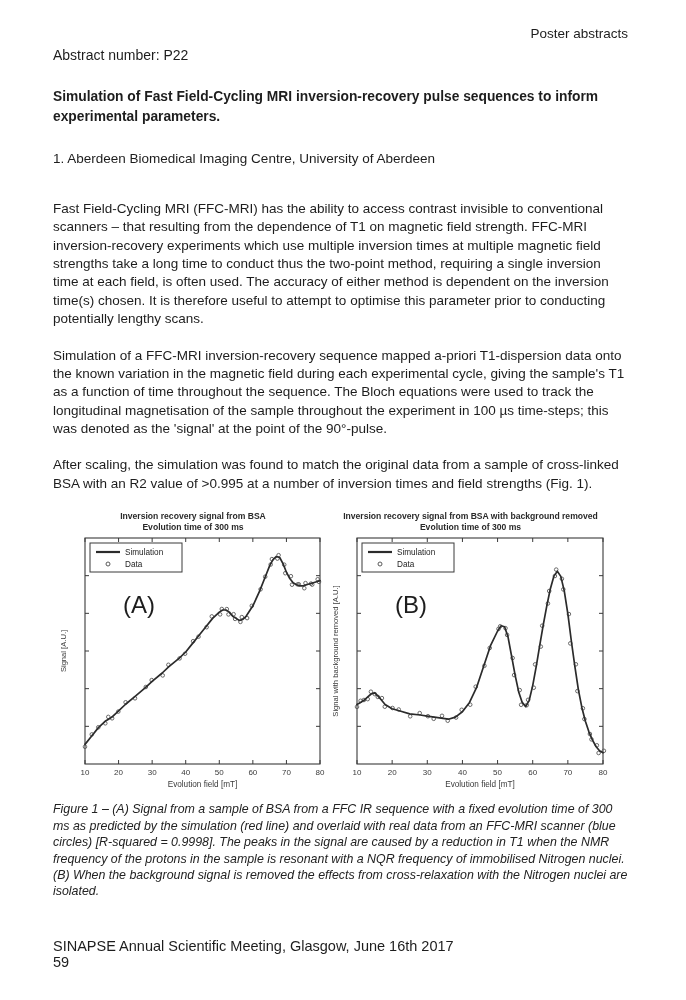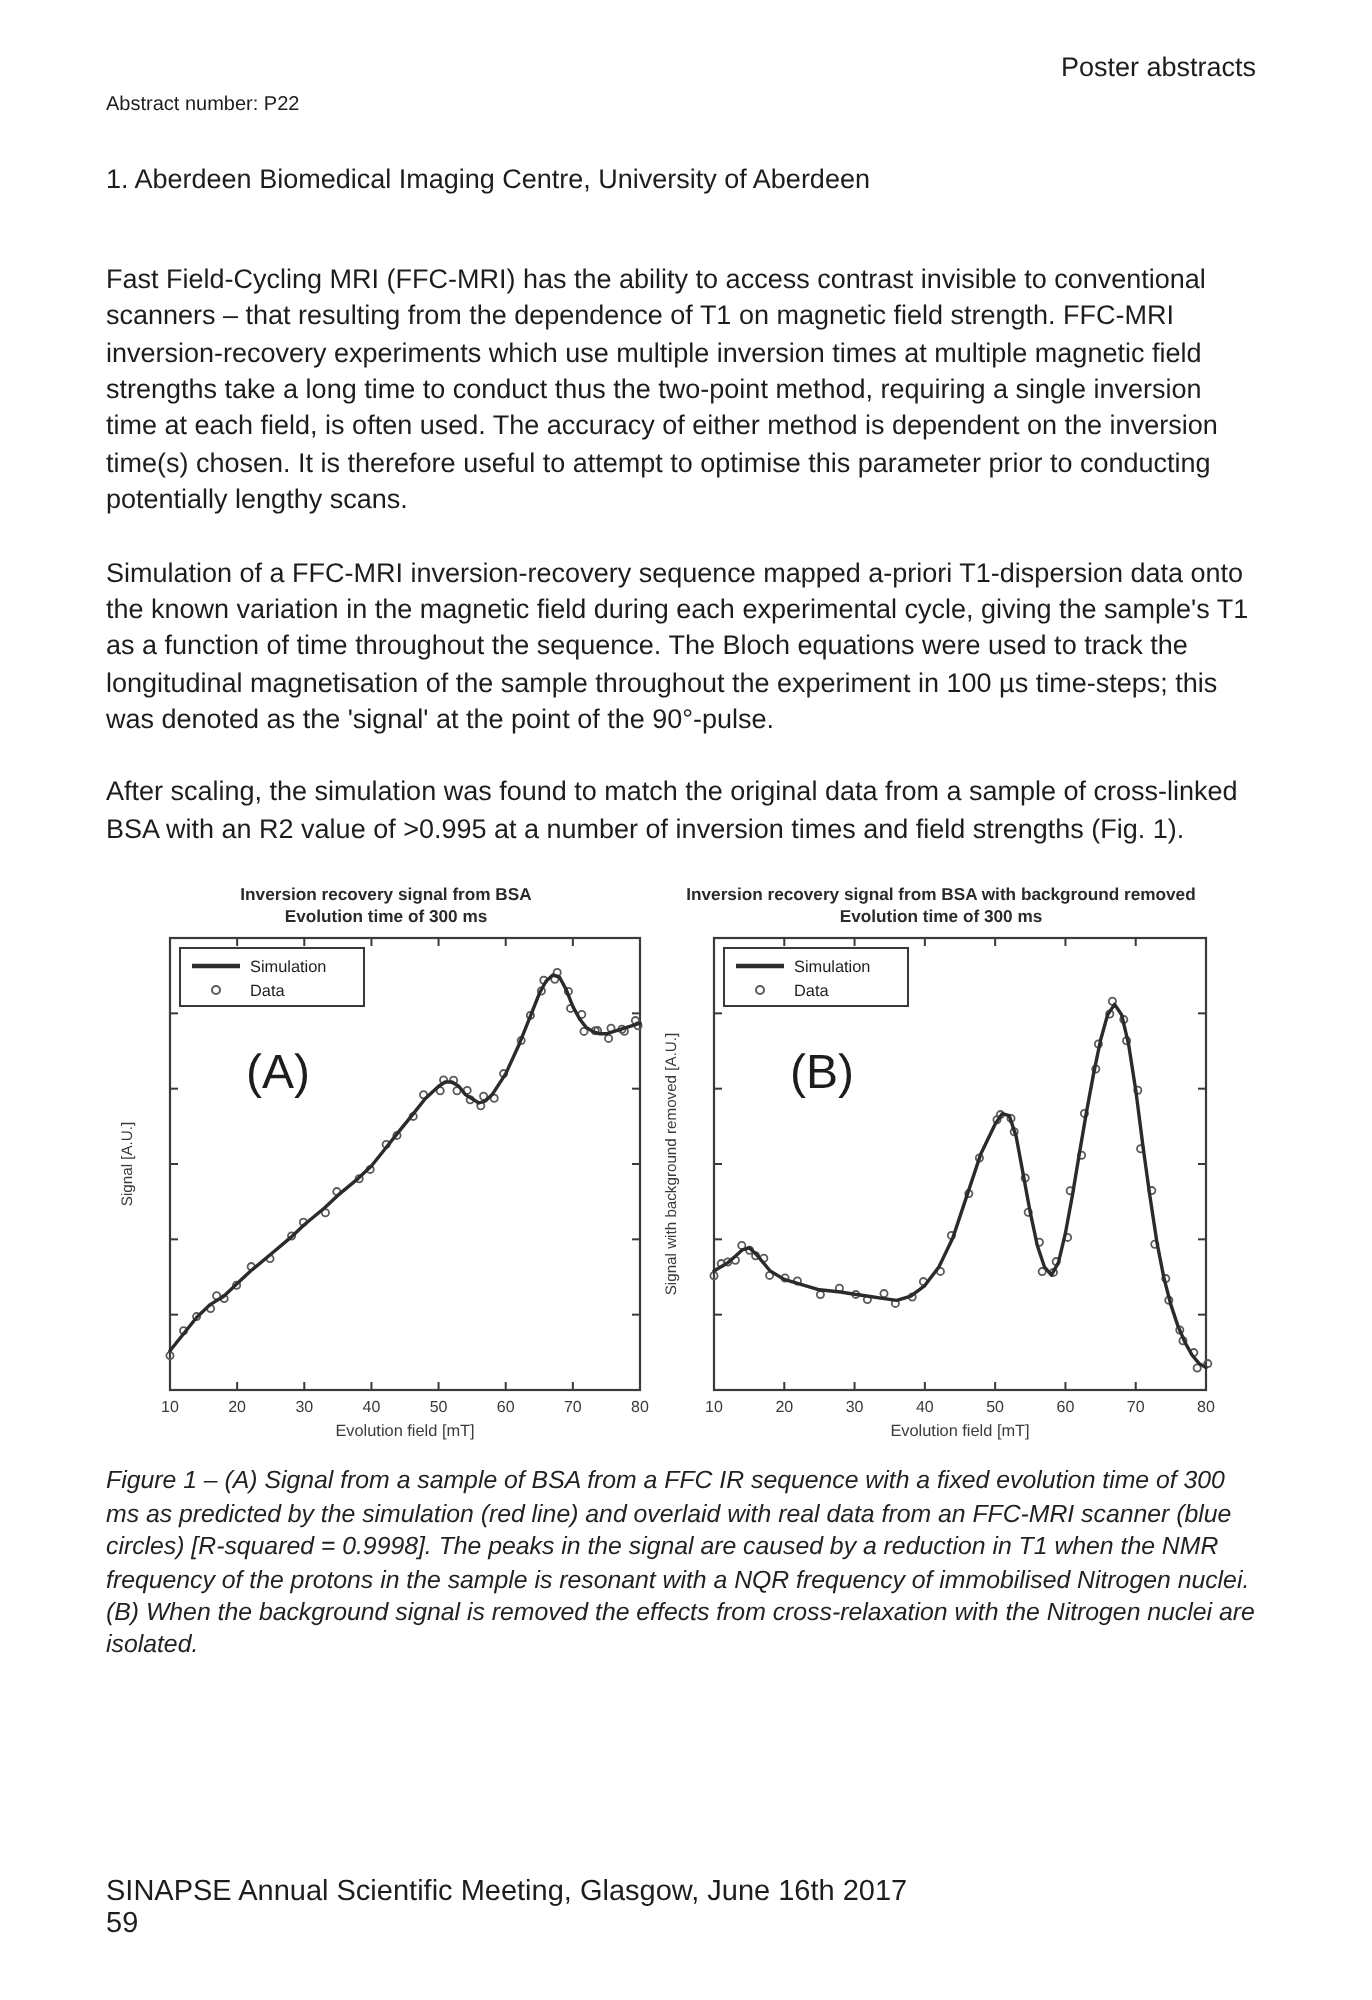--- a/index.html
+++ b/index.html
@@ -13,21 +13,21 @@
     box-sizing:border-box;
     padding:26px 58px 8px 53px;
     overflow:hidden;
   }
   .header-right{
     text-align:right;
     font-size:13.5px;
     margin-bottom:6px;
   }
   .abstract-number{
-    font-size:10px;
+    font-size:14px;
     margin-bottom:24px;
   }
   .doc-title{
     font-size:13.8px;
     font-weight:bold;
     line-height:1.45;
     margin:0 0 24px 0;
   }
   .authors{
     font-size:13.5px;
@@ -77,20 +77,21 @@
 </style>
 </head>
 <body>
 
 <div class="page">
 
   <div class="header-right">Poster abstracts</div>
 
   <div class="abstract-number">Abstract number: P22</div>
 
+  <h1 class="doc-title">Simulation of Fast Field-Cycling MRI inversion-recovery pulse sequences to inform experimental parameters.</h1>
 
 
   <p class="affiliation">1. Aberdeen Biomedical Imaging Centre, University of Aberdeen</p>
 
   <p class="para">Fast Field-Cycling MRI (FFC-MRI) has the ability to access contrast invisible to conventional scanners – that resulting from the dependence of T1 on magnetic field strength. FFC-MRI inversion-recovery experiments which use multiple inversion times at multiple magnetic field strengths take a long time to conduct thus the two-point method, requiring a single inversion time at each field, is often used. The accuracy of either method is dependent on the inversion time(s) chosen. It is therefore useful to attempt to optimise this parameter prior to conducting potentially lengthy scans.</p>
   <p class="para">Simulation of a FFC-MRI inversion-recovery sequence mapped a-priori T1-dispersion data onto the known variation in the magnetic field during each experimental cycle, giving the sample's T1 as a function of time throughout the sequence. The Bloch equations were used to track the longitudinal magnetisation of the sample throughout the experiment in 100 µs time-steps; this was denoted as the 'signal' at the point of the 90°-pulse.</p>
   <p class="para">After scaling, the simulation was found to match the original data from a sample of cross-linked BSA with an R2 value of &gt;0.995 at a number of inversion times and field strengths (Fig. 1).</p>
 
   <div class="figure-row">
     <figure class="chart-panel">

